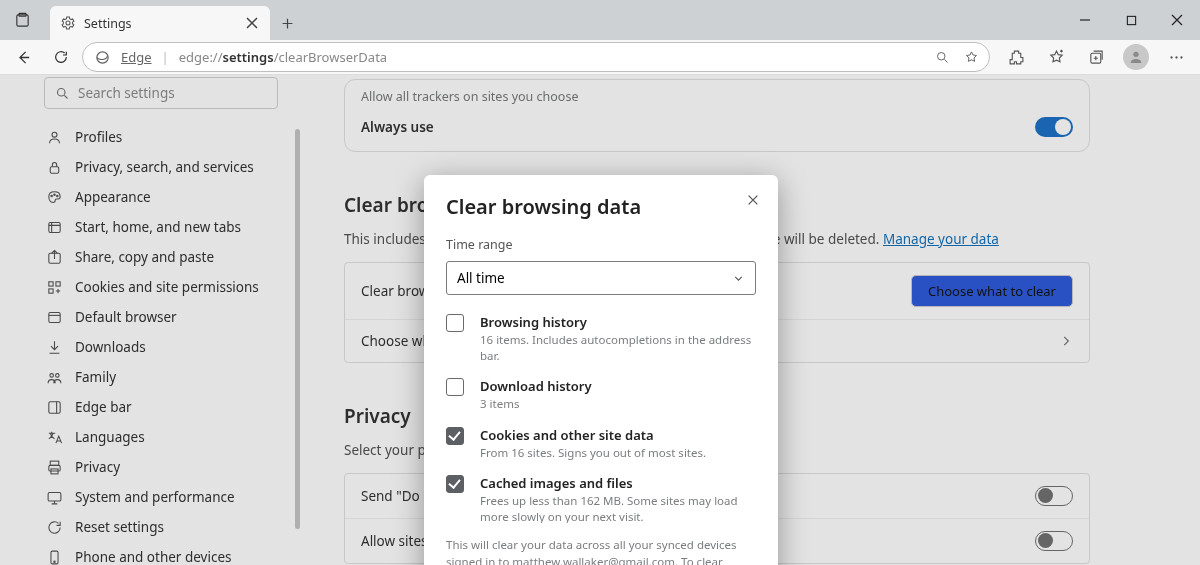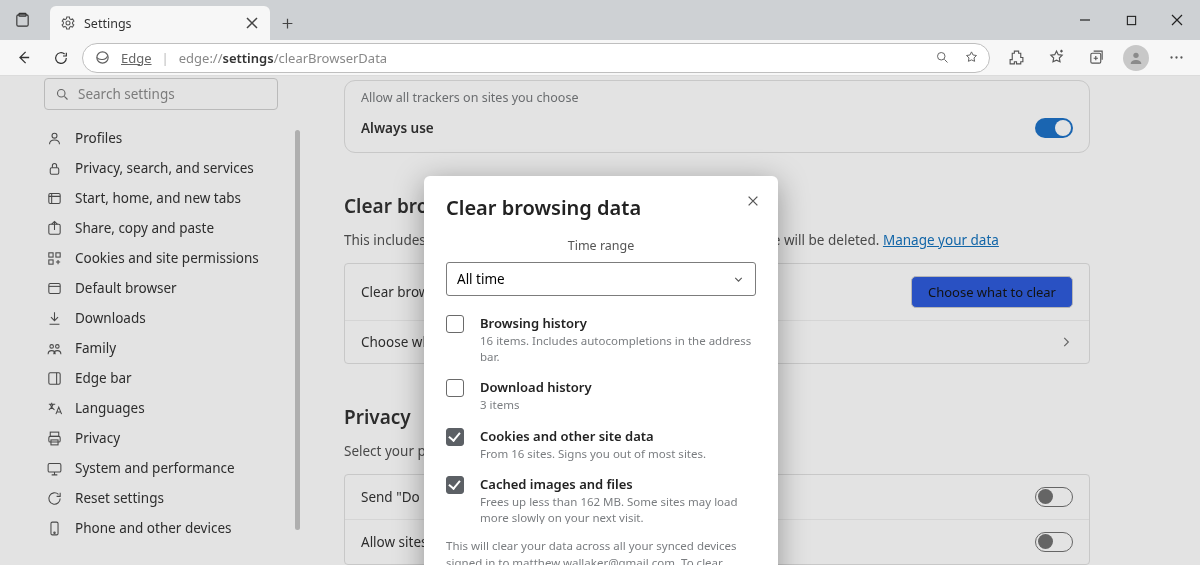--- a/index.html
+++ b/index.html
@@ -60,21 +60,21 @@
   .setting-row { display:flex; align-items:center; justify-content:space-between; padding:12px 16px; border-bottom:1px solid #eee; }
   .setting-row:last-child { border-bottom:none; }
   .setting-row .lbl { font-size:13.5px; }
   .btn-outline { border:1px solid #c9c9c9; padding:6px 16px; font-size:13px; background:#1d4ed8; border-radius:5px; }
   .chev { color:#666; }
 
   
   .modal { position:absolute; left:424px; top:100px; width:354px; background:#fff; border-radius:6px; box-shadow:0 6px 30px rgba(0,0,0,.35); z-index:10; padding:18px 22px 22px; }
   .modal-title { font-size:20px; font-weight:600; color:#222; }
   .modal-close { position:absolute; right:12px; top:12px; width:26px; height:26px; display:flex; align-items:center; justify-content:center; color:#555; }
-  .field-label { font-size:12.5px; color:#555; margin-top:16px;text-align:center; }
+  .field-label { font-size:12.5px; color:#555; margin-top:16px; }
   .select { margin-top:8px; border:1px solid #7c7c7c; height:34px; border-radius:3px; display:flex; align-items:center; padding:0 10px; font-size:13.5px; justify-content:space-between; }
   .opts { margin-top:18px; display:flex; flex-direction:column; gap:14px; max-height:210px; overflow:hidden; position:relative; }
   .opt { display:flex; gap:16px; }
   .cb { width:18px; height:18px; border:1px solid #6a6a6a; border-radius:3px; flex-shrink:0; margin-top:1px; position:relative; }
   .cb.checked { background:#5c6065; border-color:#5c6065; }
   .cb.checked::after { content:""; position:absolute; left:4px; top:1px; width:5px; height:9px; border:solid #fff; border-width:0 2px 2px 0; transform:rotate(40deg); }
   .opt-t { font-size:13px; font-weight:600; color:#222; }
   .opt-s { font-size:11.5px; color:#7a7d80; margin-top:1px; line-height:1.35; }
   .sync-note { font-size:11.5px; color:#7a7d80; line-height:1.45; margin-top:14px; }
 
@@ -231,20 +231,31 @@
               <svg viewBox="0 0 24 24" fill="none" stroke="#444" stroke-width="1.5">
                 <rect x="6" y="11" width="12" height="9" rx="2"></rect>
                 <path d="M9 11V8a3 3 0 0 1 6 0v3"></path>
               </svg>
             </span>
             <span>Privacy, search, and services</span>
           </div>
           <div class="nav-item">
             <span>
               <svg viewBox="0 0 24 24" fill="none" stroke="#444" stroke-width="1.5">
+                <path d="M12 4c5 0 8 3 8 7 0 2-1 3-3 3h-2a2 2 0 0 0-2 2c0 2-1 3-3 3-4 0-6-4-6-8 0-4 3-7 8-7z"></path>
+                <circle cx="8" cy="10" r="1"></circle>
+                <circle cx="12" cy="8" r="1"></circle>
+                <circle cx="16" cy="10" r="1"></circle>
+              </svg>
+            </span>
+            <span>Appearance</span>
+          </div>
+          <div class="nav-item">
+            <span>
+              <svg viewBox="0 0 24 24" fill="none" stroke="#444" stroke-width="1.5">
                 <rect x="4" y="5" width="16" height="14" rx="2"></rect>
                 <path d="M4 9h16M8 5v14"></path>
               </svg>
             </span>
             <span>Start, home, and new tabs</span>
           </div>
           <div class="nav-item">
             <span>
               <svg viewBox="0 0 24 24" fill="none" stroke="#444" stroke-width="1.5">
                 <rect x="4" y="6" width="16" height="14" rx="2"></rect>

